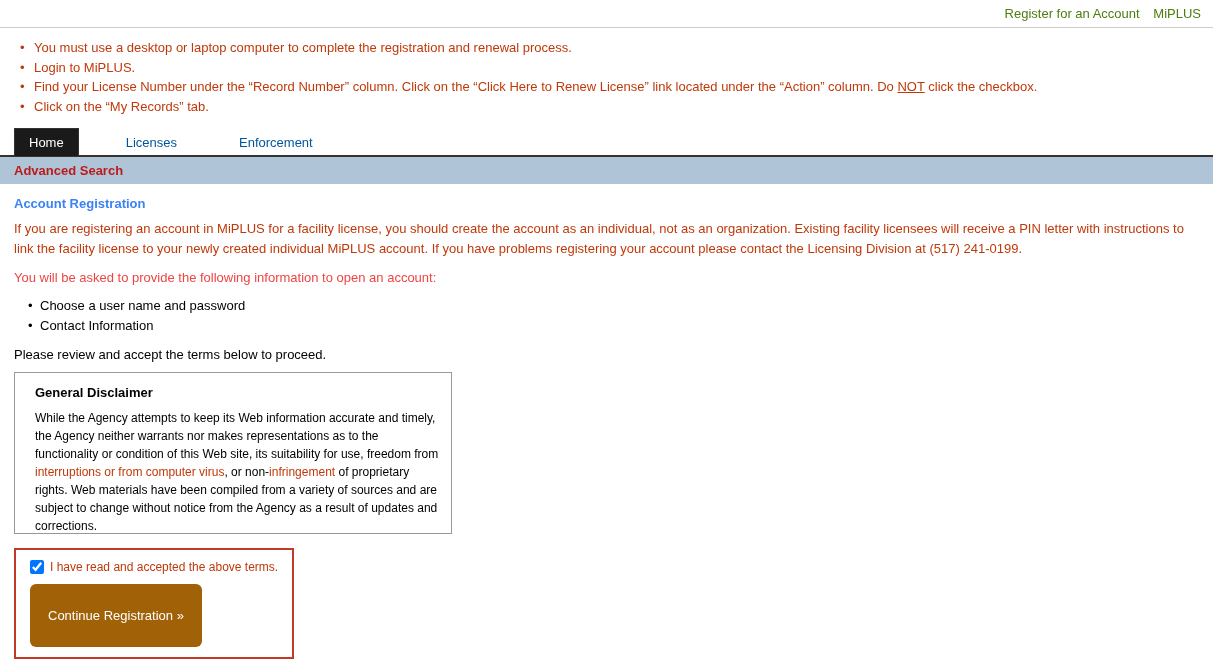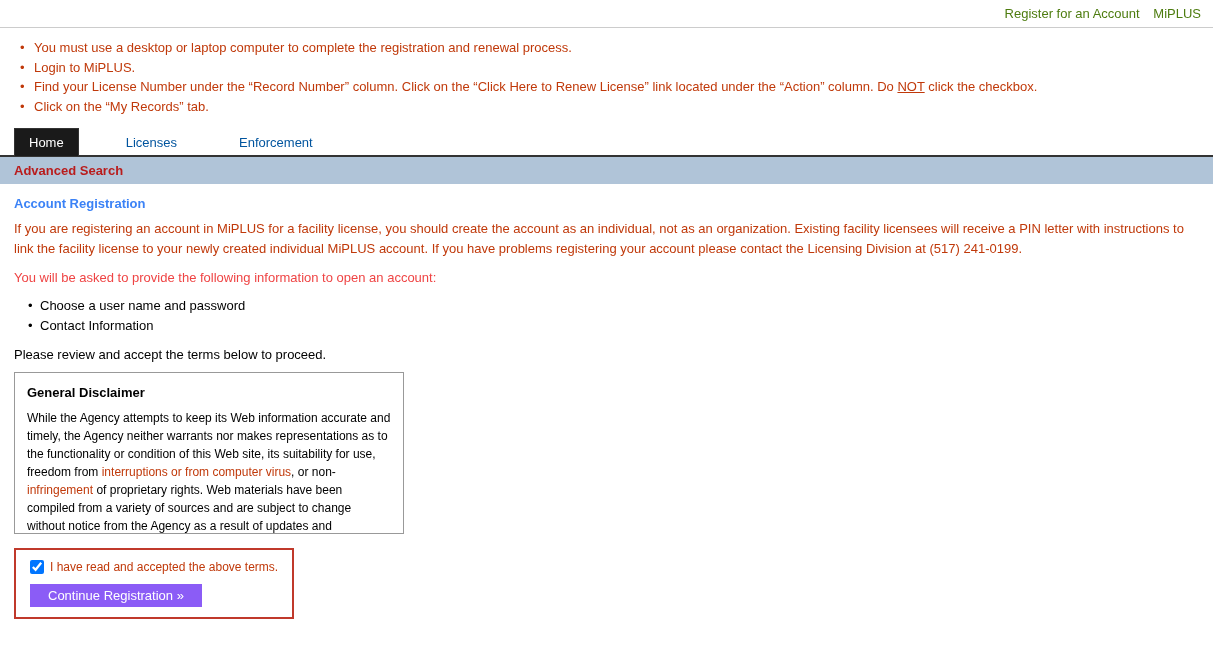--- a/index.html
+++ b/index.html
@@ -84,23 +84,24 @@
 
     .bullet-list { list-style: none; padding-left: 14px; margin-bottom: 10px; }
     .bullet-list li { position: relative; padding-left: 12px; font-size: 13px; line-height: 1.6; }
     .bullet-list li::before { content: "•"; position: absolute; left: 0; }
 
     .proceed-text { font-size: 13px; margin-bottom: 10px; }
 
     
     .disclaimer-box {
       border: 1px solid #999;
-      width: 390px;
+      width: 438px;
       margin-bottom: 14px;
       position: relative;
+      padding-left: 8px;
     }
     .disclaimer-inner {
       padding: 10px 12px;
       font-size: 12px;
       line-height: 1.5;
       height: 160px;
       overflow-y: scroll;
       color: #000;
     }
     .disclaimer-inner h4 { font-size: 13px; margin-bottom: 6px; font-weight: bold; }
@@ -121,27 +122,27 @@
       color: #c0390a;
     }
     .checkbox-row input[type="checkbox"] {
       margin-right: 6px;
       width: 14px;
       height: 14px;
       cursor: pointer;
     }
 
     .continue-btn {
-      background: #8b5cf6;
+      background: #a16207;
       color: #fff;
       border: none;
-      padding: 4px 18px;
+      padding: 24px 18px;
       font-size: 13px;
       cursor: pointer;
-      border-radius: 0;
+      border-radius: 6px;
     }
   </style>
 </head>
 <body>
 
 <div class="top-bar">
   <a>Register for an Account</a>
   <a>MiPLUS</a>
 </div>
 

